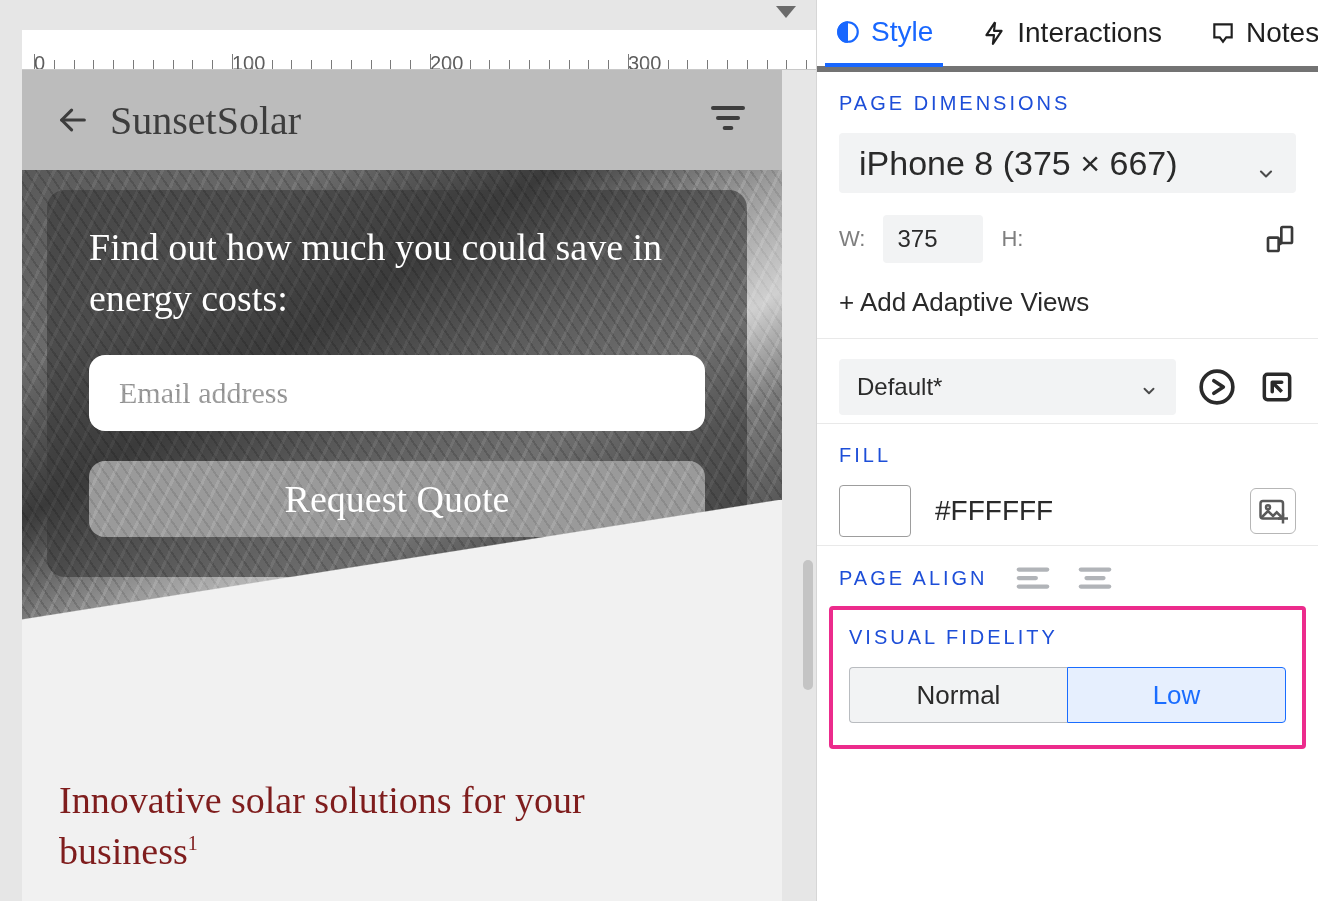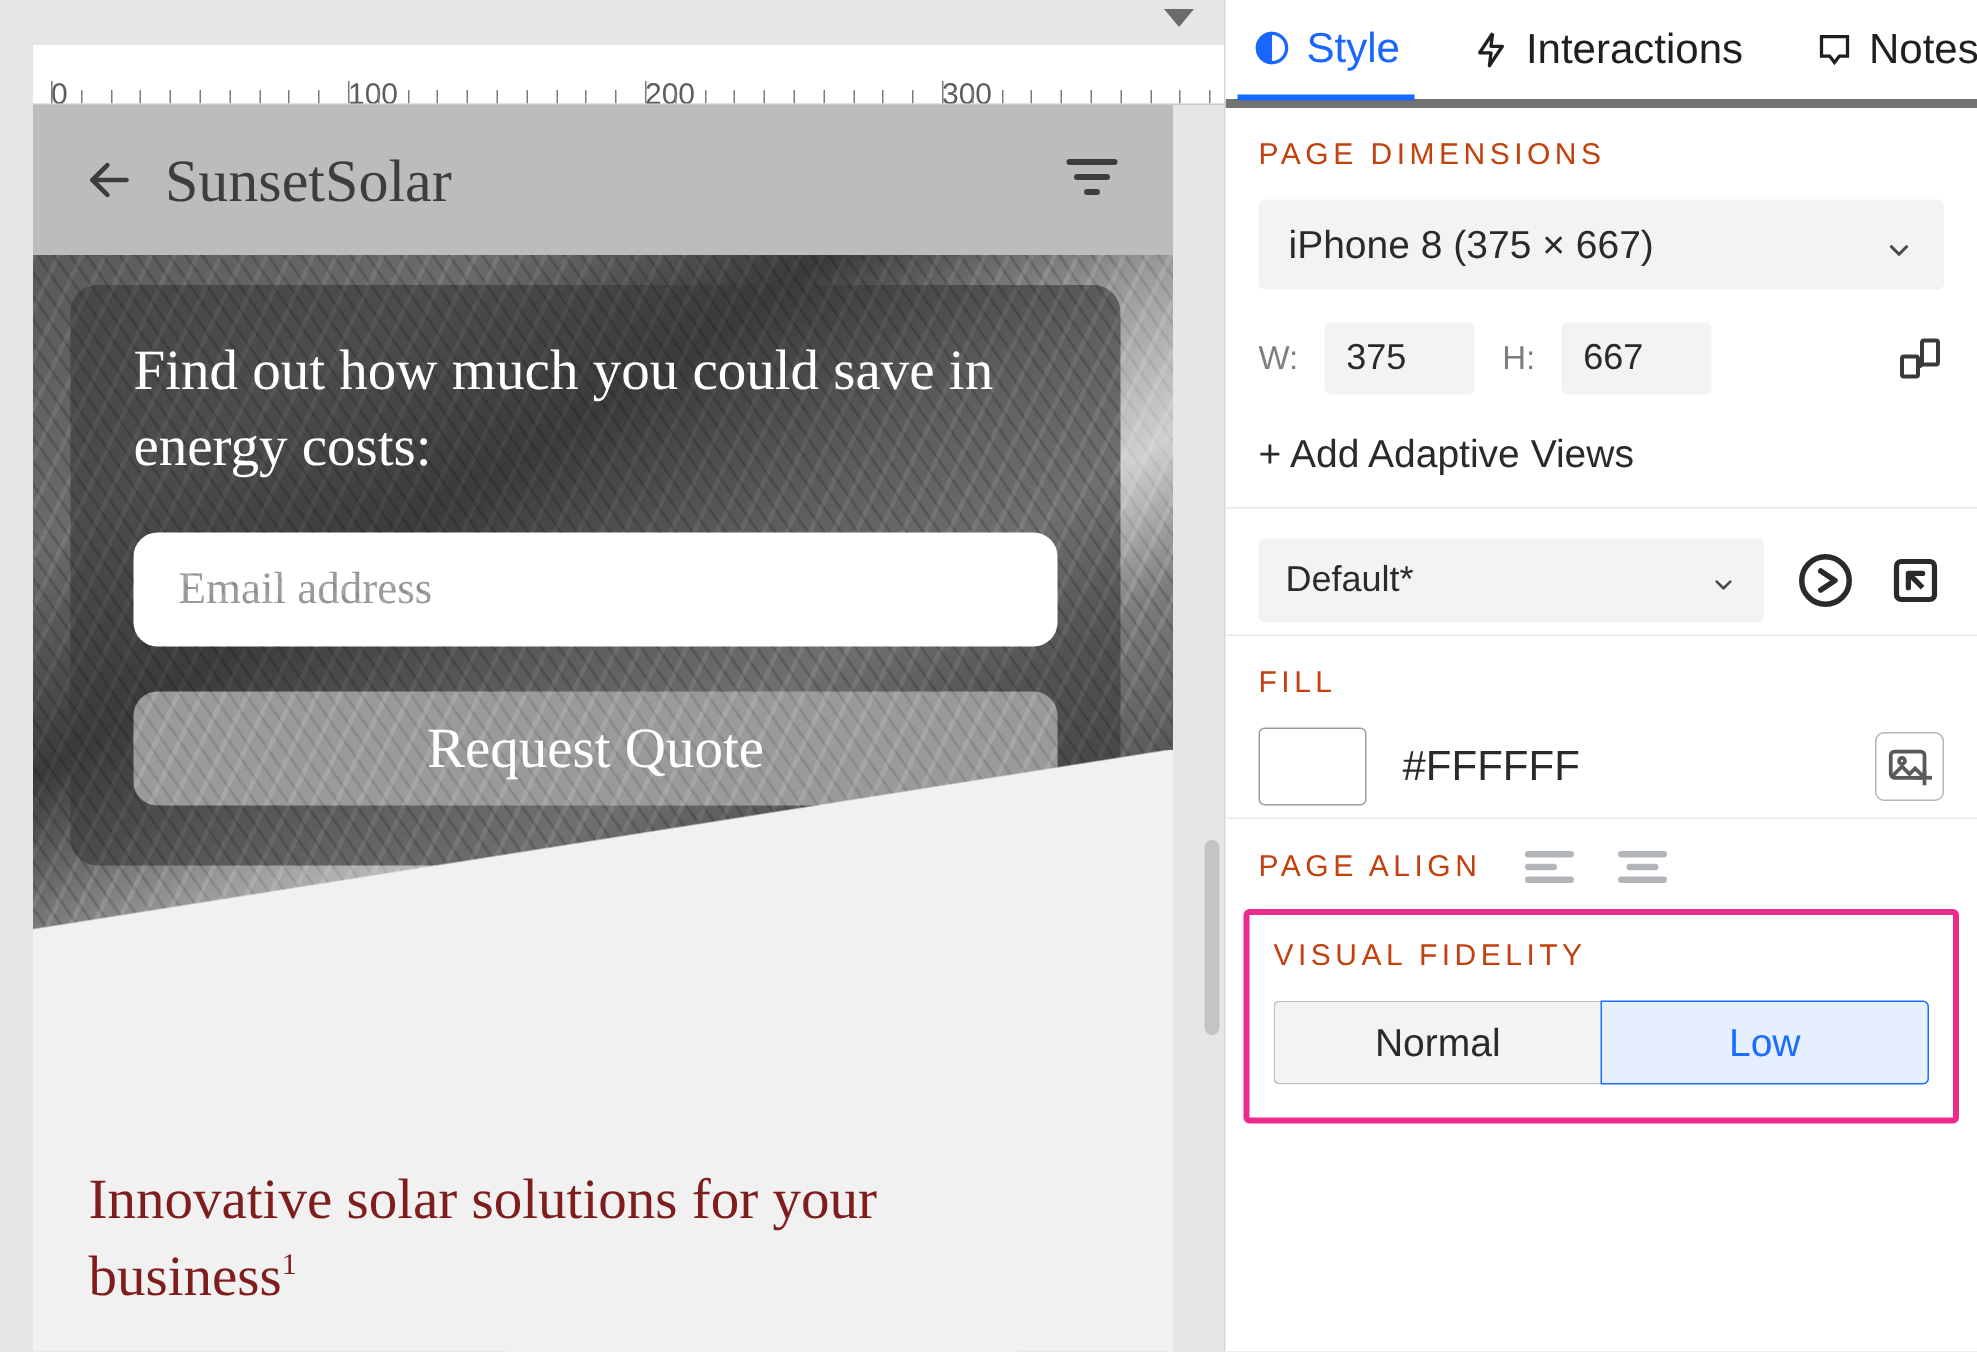--- a/index.html
+++ b/index.html
@@ -155,28 +155,28 @@
   }
   .tab.active { color:#1867ff; border-bottom:4px solid #1867ff; padding-bottom:0; margin-bottom:-1px;}
   .tab .ic{width:26px;height:26px;display:inline-flex;}
   .tab .ic svg{width:100%;height:100%;}
 
   .section {
     padding:20px 22px 8px;
   }
   .section + .section { border-top:1px solid #e9e9e9; }
   .section-title {
-    font-size:20px; letter-spacing:3px; color:#c2410c;
+    font-size:20px; letter-spacing:3px; color:#1d4ed8;
     margin-bottom:18px; text-transform:uppercase;
   }
 
   .dim-select {
     background:#f2f3f4; height:60px; border-radius:4px;
     display:flex; align-items:center; padding:0 20px;
-    font-size:26px; color:#2a2a2a; cursor:pointer;
+    font-size:34px; color:#2a2a2a; cursor:pointer;
     justify-content:space-between;
   }
   .dim-select .chev{width:20px;height:20px;}
   .dim-select .chev svg{width:100%;height:100%;}
 
   .wh-row{display:flex;align-items:center;gap:18px;margin-top:22px;}
   .wh-row .lab{font-size:22px;color:#7e7e7e;}
   .wh-row .numbox{
     background:#f2f3f4;width:100px;height:48px;display:flex;align-items:center;
     padding:0 14px;font-size:24px;color:#2a2a2a;border-radius:4px;cursor:text;
@@ -355,21 +355,20 @@
       <span class="chev">
         <svg viewBox="0 0 24 24" fill="none" stroke="#4a4a4a" stroke-width="2.5" stroke-linecap="round" stroke-linejoin="round">
             <polyline points="6 9 12 15 18 9"></polyline>
           </svg>
       </span>
     </div>
     <div class="wh-row">
       <span class="lab">W:</span>
       <span class="numbox">375</span>
       <span class="lab">H:</span>
-      <span class="numbox">667</span>
       <span class="link-ic">
         <svg viewBox="0 0 24 24" fill="none" stroke="#3a3a3a" stroke-width="2">
             <rect x="13" y="3" width="8" height="12" rx="1"></rect>
             <rect x="3" y="11" width="8" height="10" rx="1"></rect>
             <path d="M11 16c0 0 1 0 2-1"></path>
           </svg>
       </span>
     </div>
     <div class="add-adaptive">+ Add Adaptive Views</div>
   </div>

